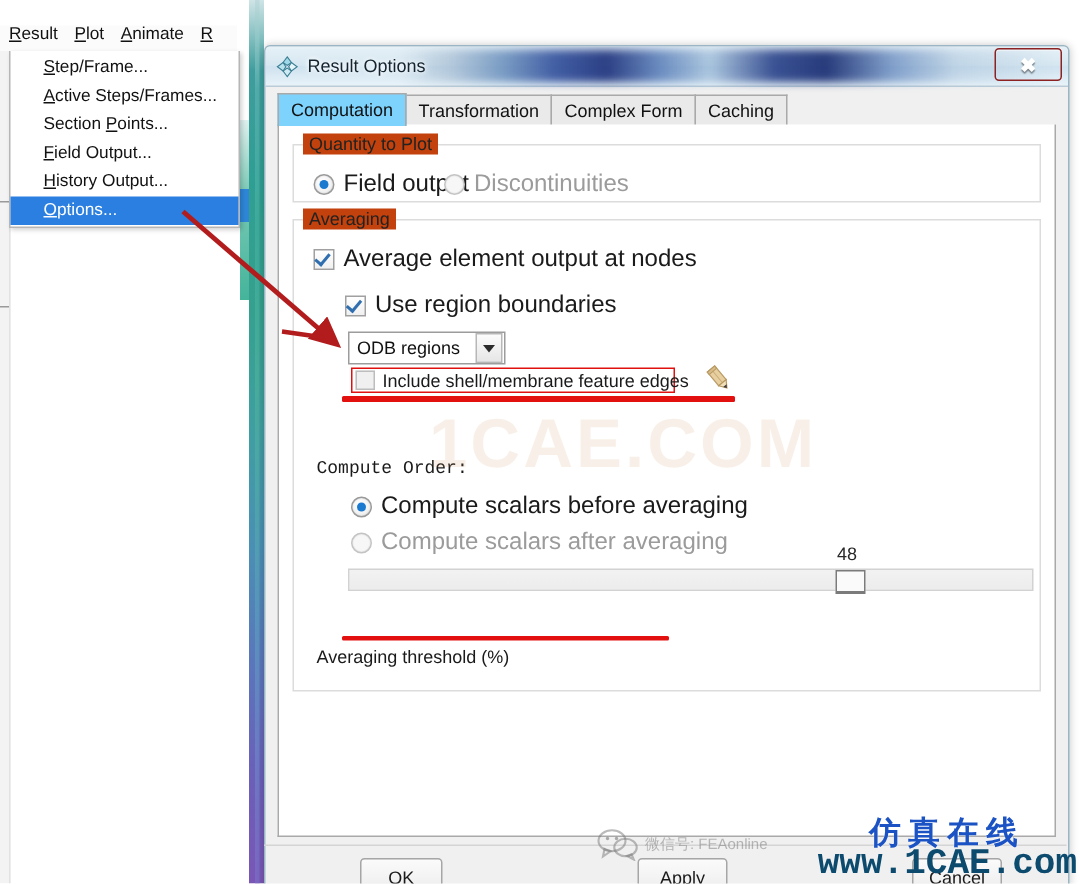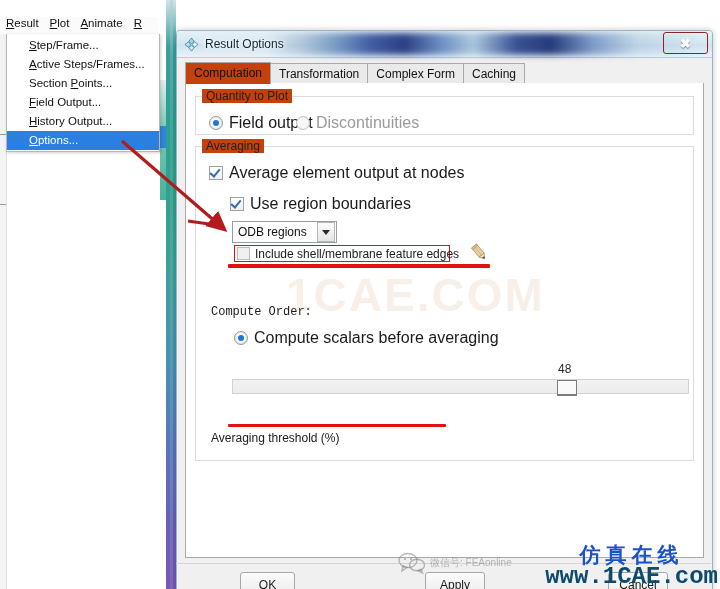--- a/index.html
+++ b/index.html
@@ -226,21 +226,21 @@
     padding: 0 8px;
     font-size: 12px;
     color: #111;
     border: 1px solid #a9a9a9;
     border-bottom: none;
     background: #eaeaea;
     margin-right: -1px;
     cursor: pointer;
   }
   .tab.active {
-    background: #c2410c;
+    background: #7dd3fc;
     height: 21px;
     line-height: 21px;
     position: relative;
     z-index: 2;
   }
   .tabfill {
     flex: 1 1 auto;
     height: 0;
   }
 
@@ -602,20 +602,24 @@
       <span>Use region boundaries</span>
     </div>
 
 
     <div class="statictext" style="left:25px; top:222px;font-family:Liberation Mono, monospace;">Compute Order:</div>
 
     <div class="radio checked" style="left:48px; top:246px;">
       <span class="dot"></span>
       <span>Compute scalars before averaging</span>
     </div>
+    <div class="radio dim" style="left:48px; top:270px;">
+      <span class="dot"></span>
+      <span>Compute scalars after averaging</span>
+    </div>
 
     <div class="statictext" style="left:25px; top:348px;">Averaging threshold (%)</div>
   </div>
 
 </div>
 
 <div id="odb-combo">
   <span class="val">ODB regions</span>
   <span class="arrowbtn">
     <span class="caret-down"></span>

